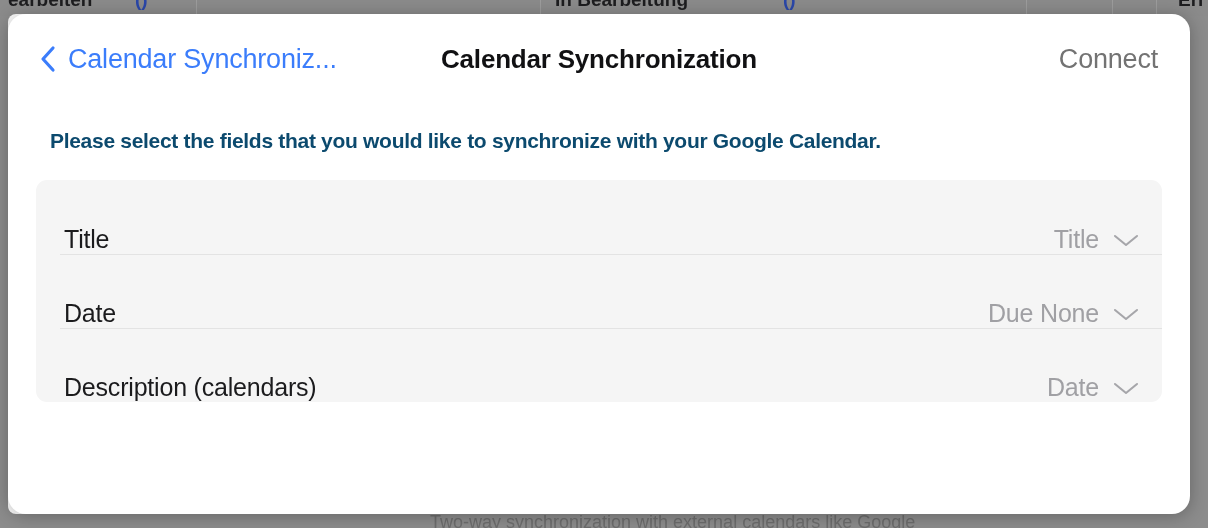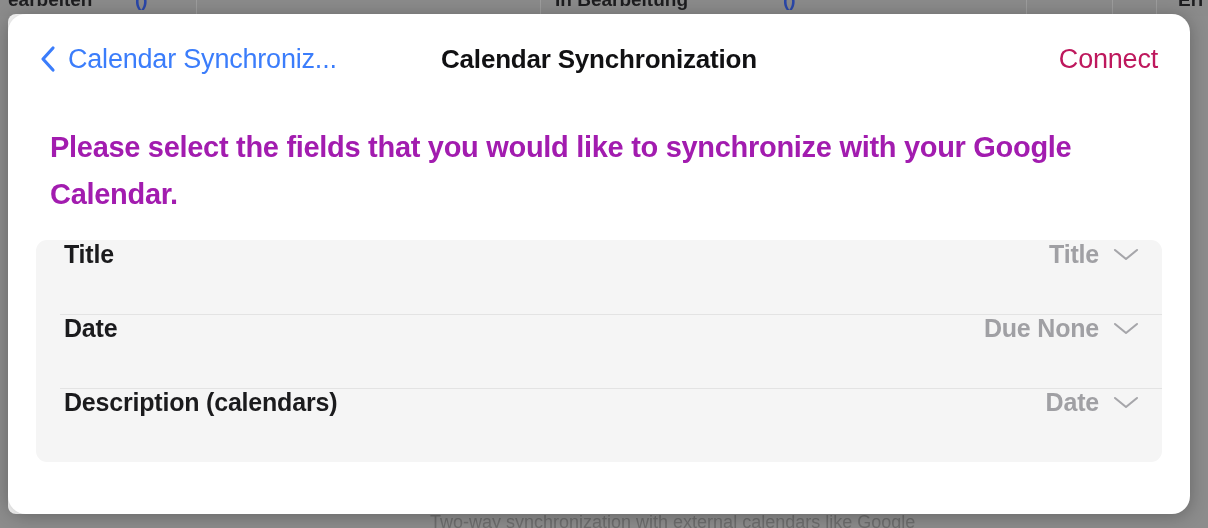--- a/index.html
+++ b/index.html
@@ -138,56 +138,55 @@
   }
 
   .nav-action {
     position: absolute;
     right: 32px;
     top: 0;
     height: 90px;
     display: flex;
     align-items: center;
     font-size: 27px;
-    color: #be185d;
+    color: #737373;
     cursor: pointer;
     letter-spacing: -0.2px;
   }
 
   
   .sheet-body {
     padding: 0 28px;
   }
 
   .intro {
-    font-size: 29px;
+    font-size: 21px;
     font-weight: bold;
-    color: #a21caf;
+    color: #0c4a6e;
     line-height: 1.62;
     letter-spacing: -0.3px;
     padding: 20px 0 18px 14px;
     max-width: 1060px;
   }
 
   
   .field-list {
     margin-top: 4px;
     background: #f5f5f5;
     border-radius: 11px;
     overflow: hidden;
   }
 
   .field-row {
     position: relative;
     height: 74px;
     display: flex;
-    align-items: flex-start;
+    align-items: flex-end;
     padding: 0 22px 0 28px;
     cursor: pointer;
-    font-weight: bold;
   }
   .field-row + .field-row::before {
     content: "";
     position: absolute;
     left: 24px;
     right: 0;
     top: 0;
     height: 1px;
     background: #e3e3e3;
   }

